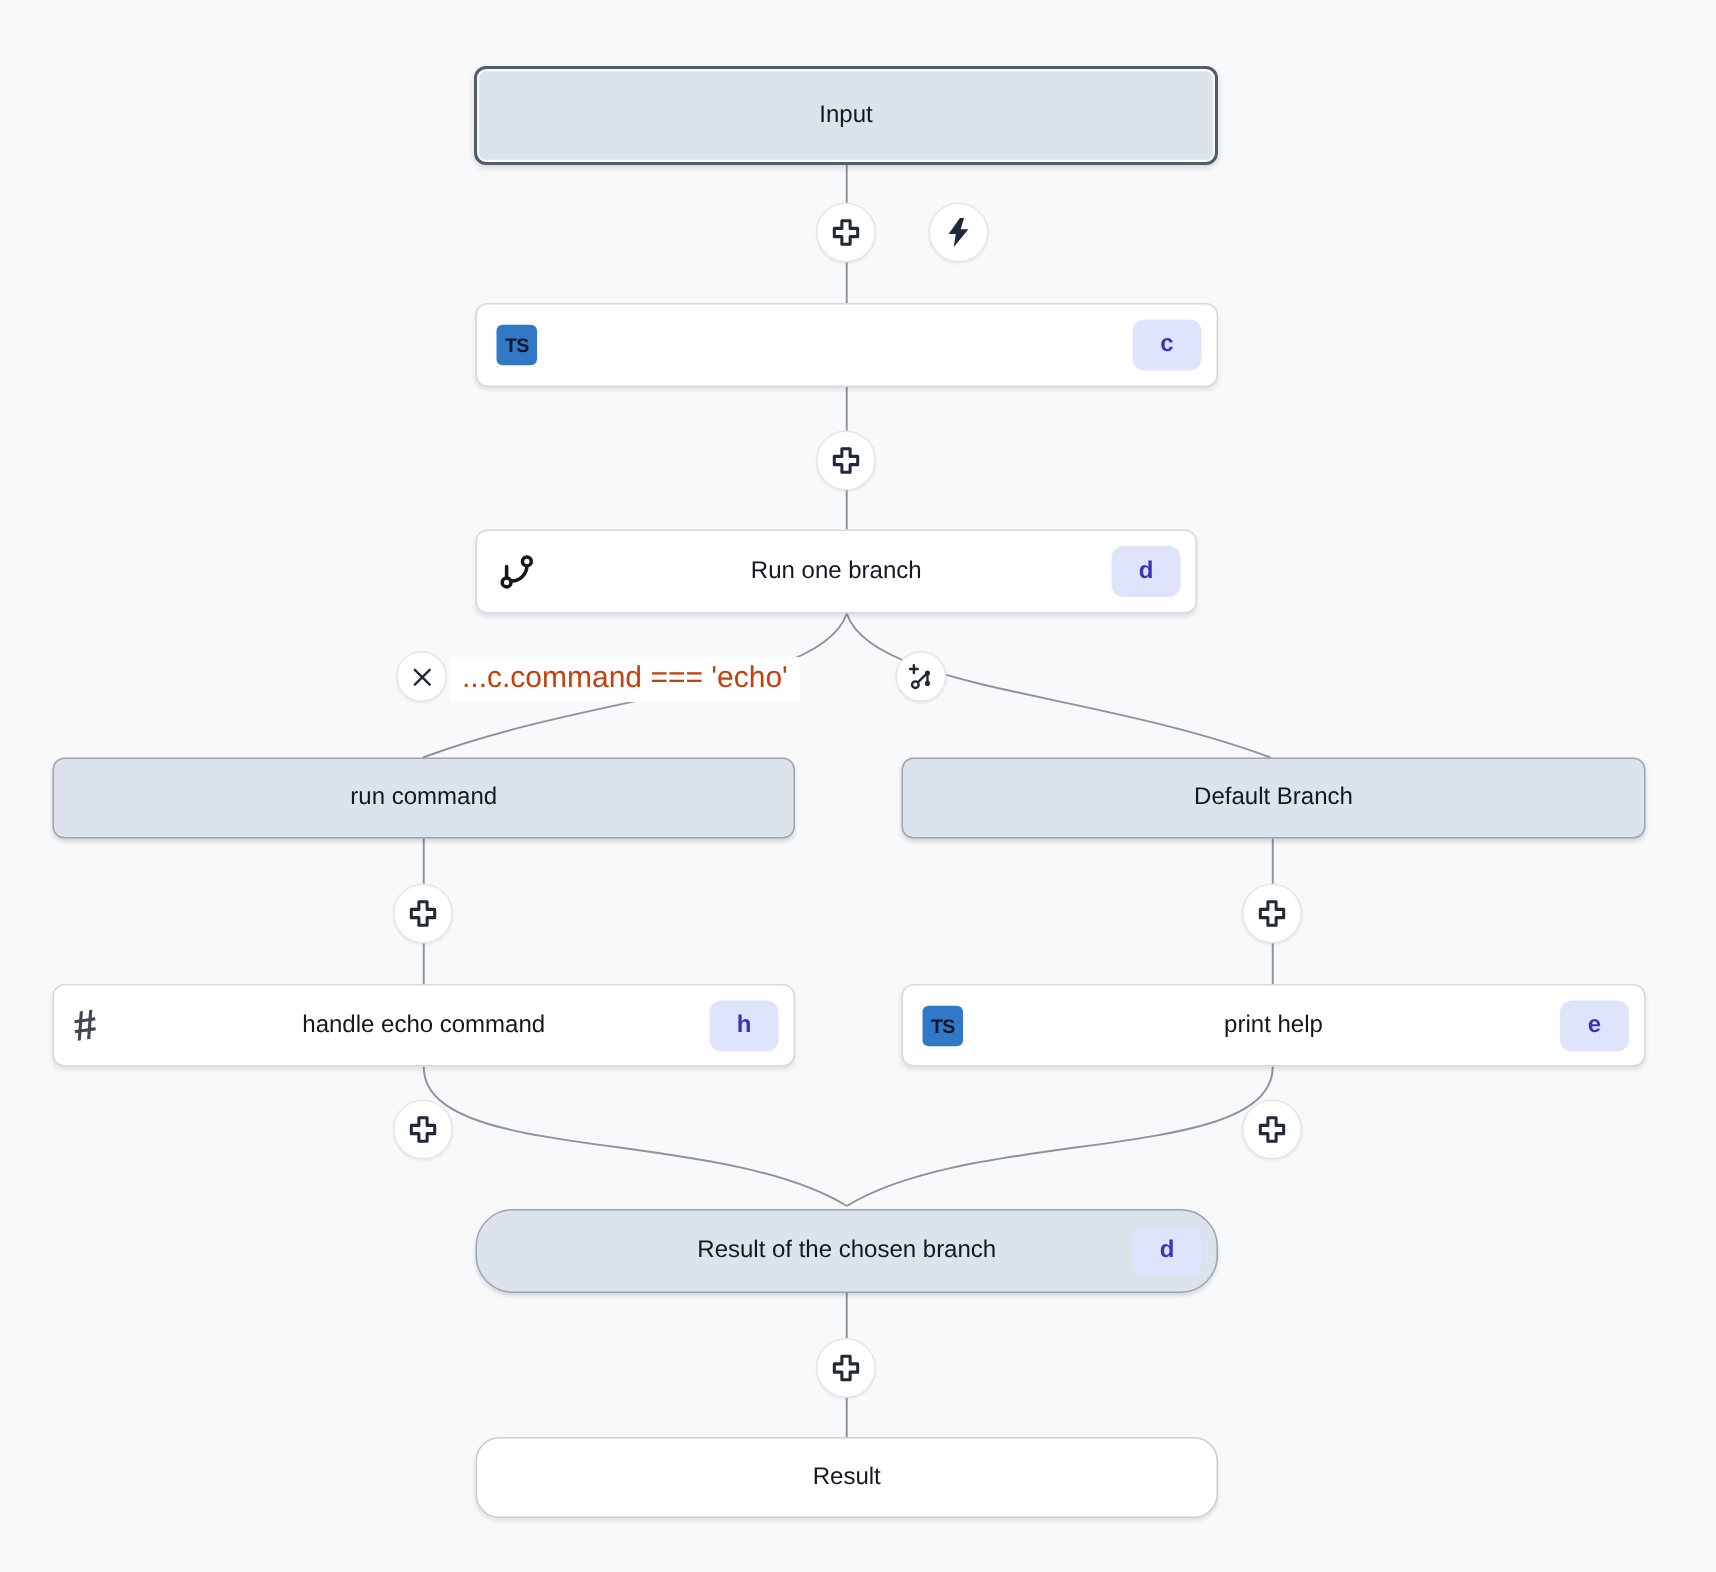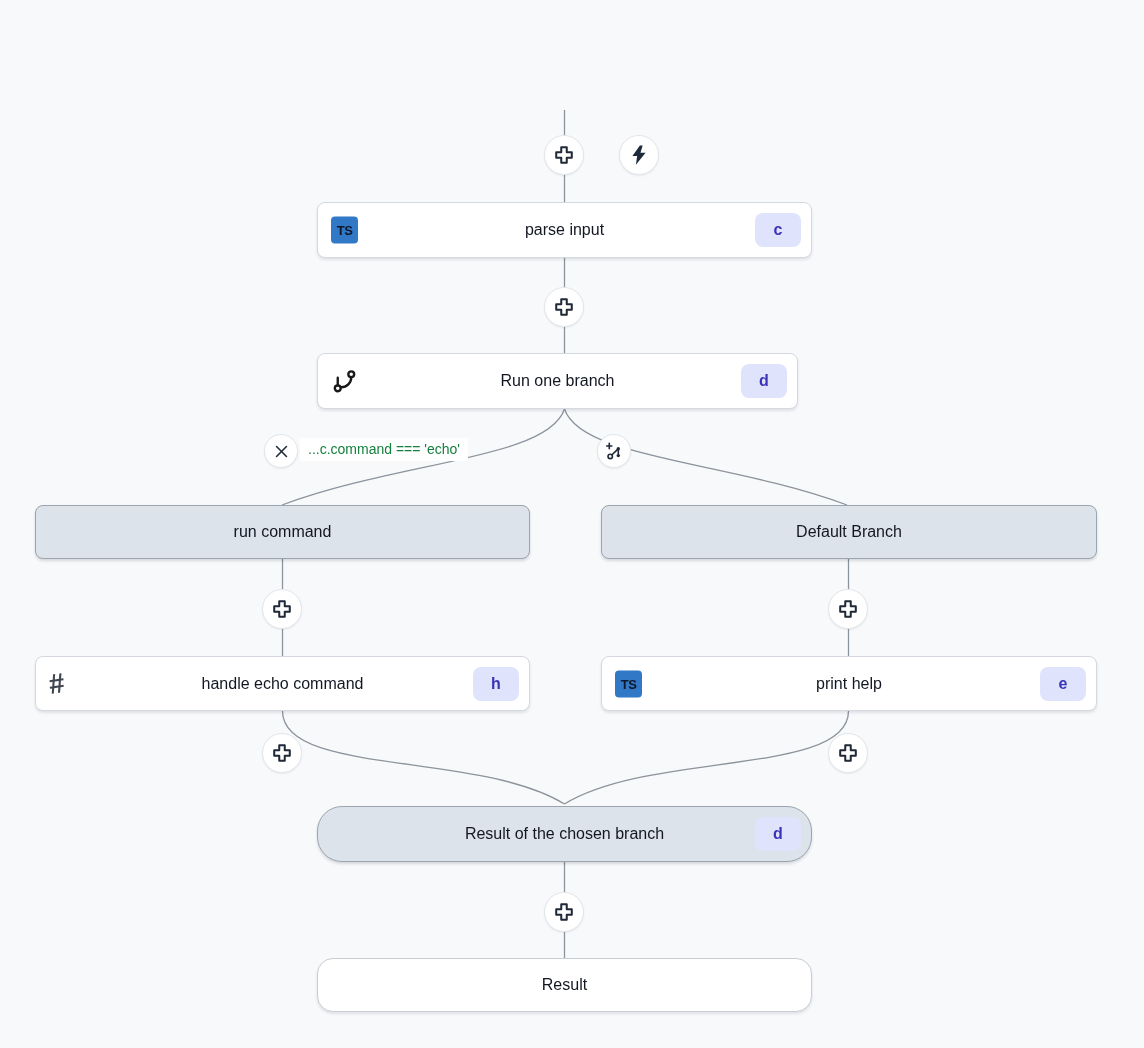--- a/index.html
+++ b/index.html
@@ -108,22 +108,22 @@
     justify-content: center;
     z-index: 3;
     cursor: pointer;
   }
   .circle-lg { width: 40px; height: 40px; }
   .circle-sm { width: 34px; height: 34px; }
   
   .condition-chip {
     position: absolute;
     background: #ffffff;
-    font-size: 14px;
-    color: #15803d;
+    font-size: 20px;
+    color: #c2410c;
     padding: 3px 8px 4px 8px;
     z-index: 3;
     white-space: nowrap;
   }
 </style>
 </head>
 <body>
 
 <div class="canvas">
 
@@ -134,38 +134,40 @@
       <path d="M564.5 409 C 548 459, 400 461, 282 505"></path>
       <path d="M564.5 409 C 581 459, 729 461, 847 505"></path>
       <path d="M282.5 559 V 656"></path>
       <path d="M848.5 559 V 656"></path>
       <path d="M282.5 711 C 282.5 776, 478 751, 564.5 804"></path>
       <path d="M848.5 711 C 848.5 776, 651 751, 564.5 804"></path>
       <path d="M564.5 862 V 958"></path>
     </g>
   </svg>
 
+  <div class="node node-input" style="left:316px; top:44px; width:496px; height:66px;">
+    <span class="label">Input</span>
+  </div>
 
   <div class="circle-btn circle-lg" style="left:544px; top:135px;">
     <svg width="22" height="22" viewBox="0 0 24 24">
       <path d="M9 3.5 h6 v5.5 h5.5 v6 H15 V20.5 H9 V15 H3.5 V9 H9 Z" fill="#ffffff" stroke="#1f2937" stroke-width="2.2" stroke-linejoin="round"></path>
     </svg>
   </div>
 
   <div class="circle-btn circle-lg" style="left:619px; top:135px;">
     <svg width="22" height="22" viewBox="0 0 24 24">
       <path d="M13 1.5 L4.8 13 H10 L8.6 22.5 L19.2 9.6 H13.6 L16 1.5 Z" fill="#1e293b"></path>
     </svg>
   </div>
 
   <div class="node node-white" style="left:317px; top:202px; width:495px; height:56px;">
     <span class="left-icon">
       <span class="ts-icon">TS</span>
     </span>
-    <span class="label">parse input</span>
     <span class="badge">c</span>
   </div>
 
   <div class="circle-btn circle-lg" style="left:544px; top:287px;">
     <svg width="22" height="22" viewBox="0 0 24 24">
       <path d="M9 3.5 h6 v5.5 h5.5 v6 H15 V20.5 H9 V15 H3.5 V9 H9 Z" fill="#ffffff" stroke="#1f2937" stroke-width="2.2" stroke-linejoin="round"></path>
     </svg>
   </div>
 
   <div class="node node-white" style="left:317px; top:353px; width:481px; height:56px;">

